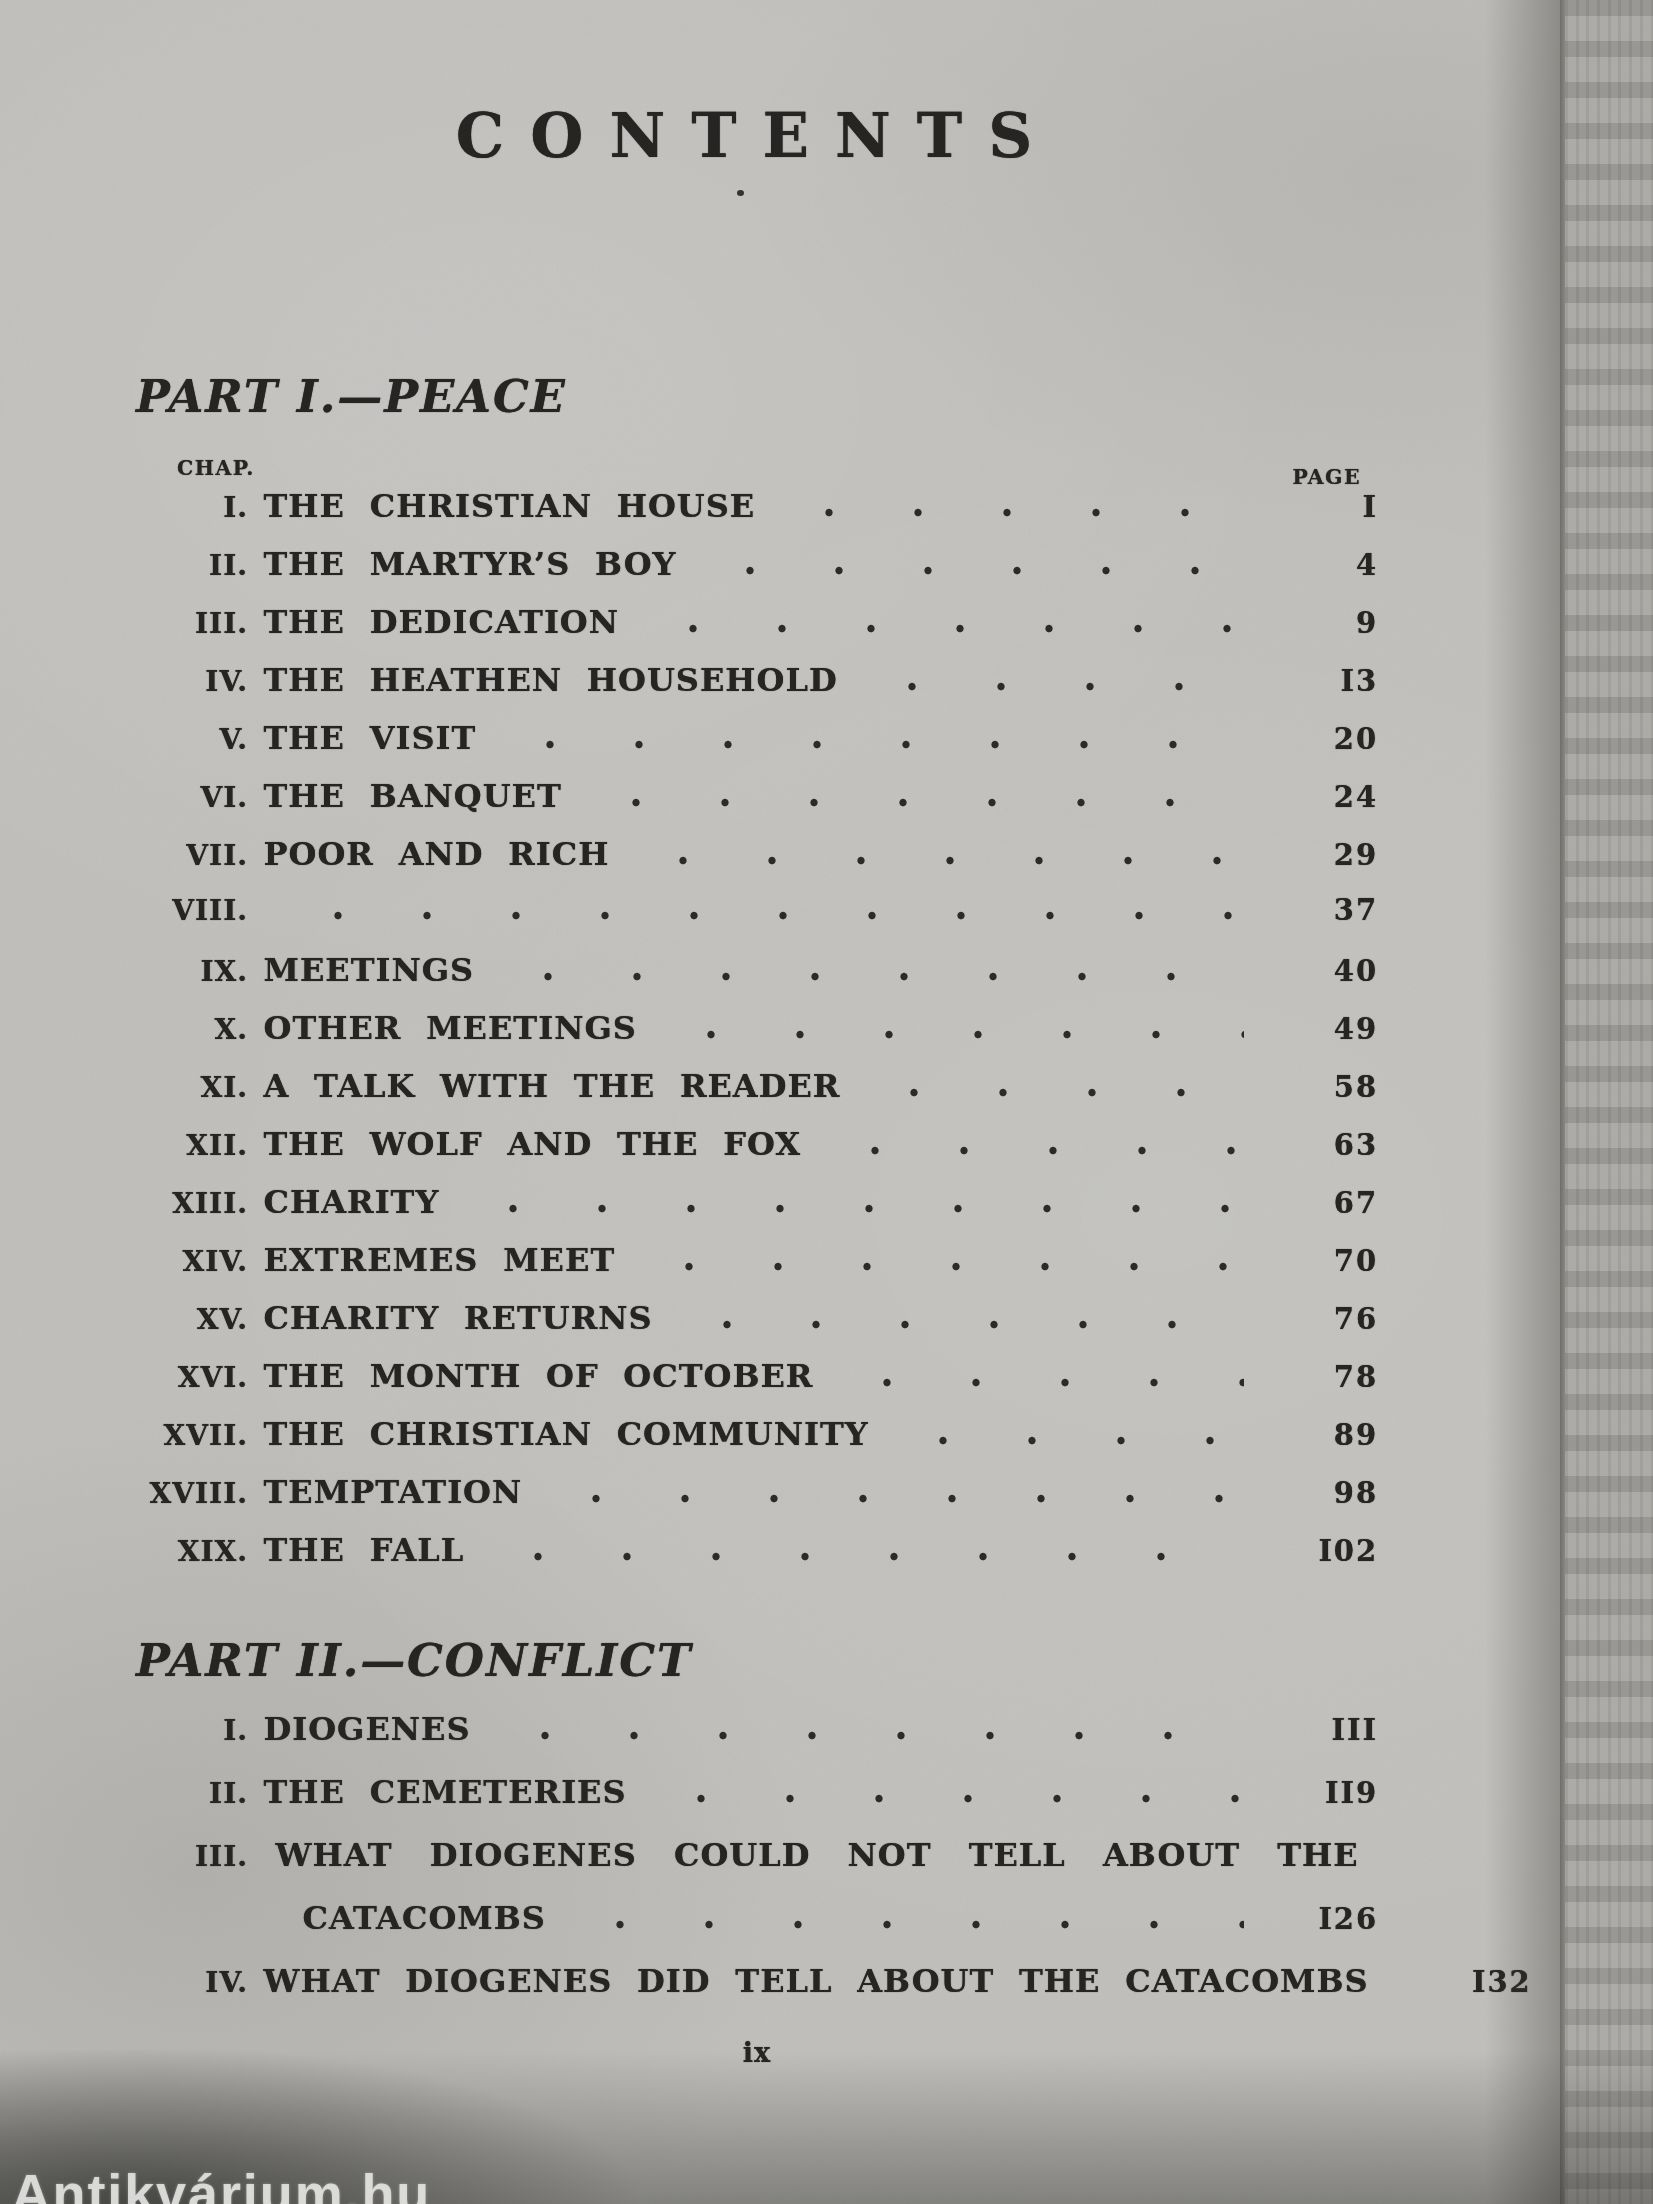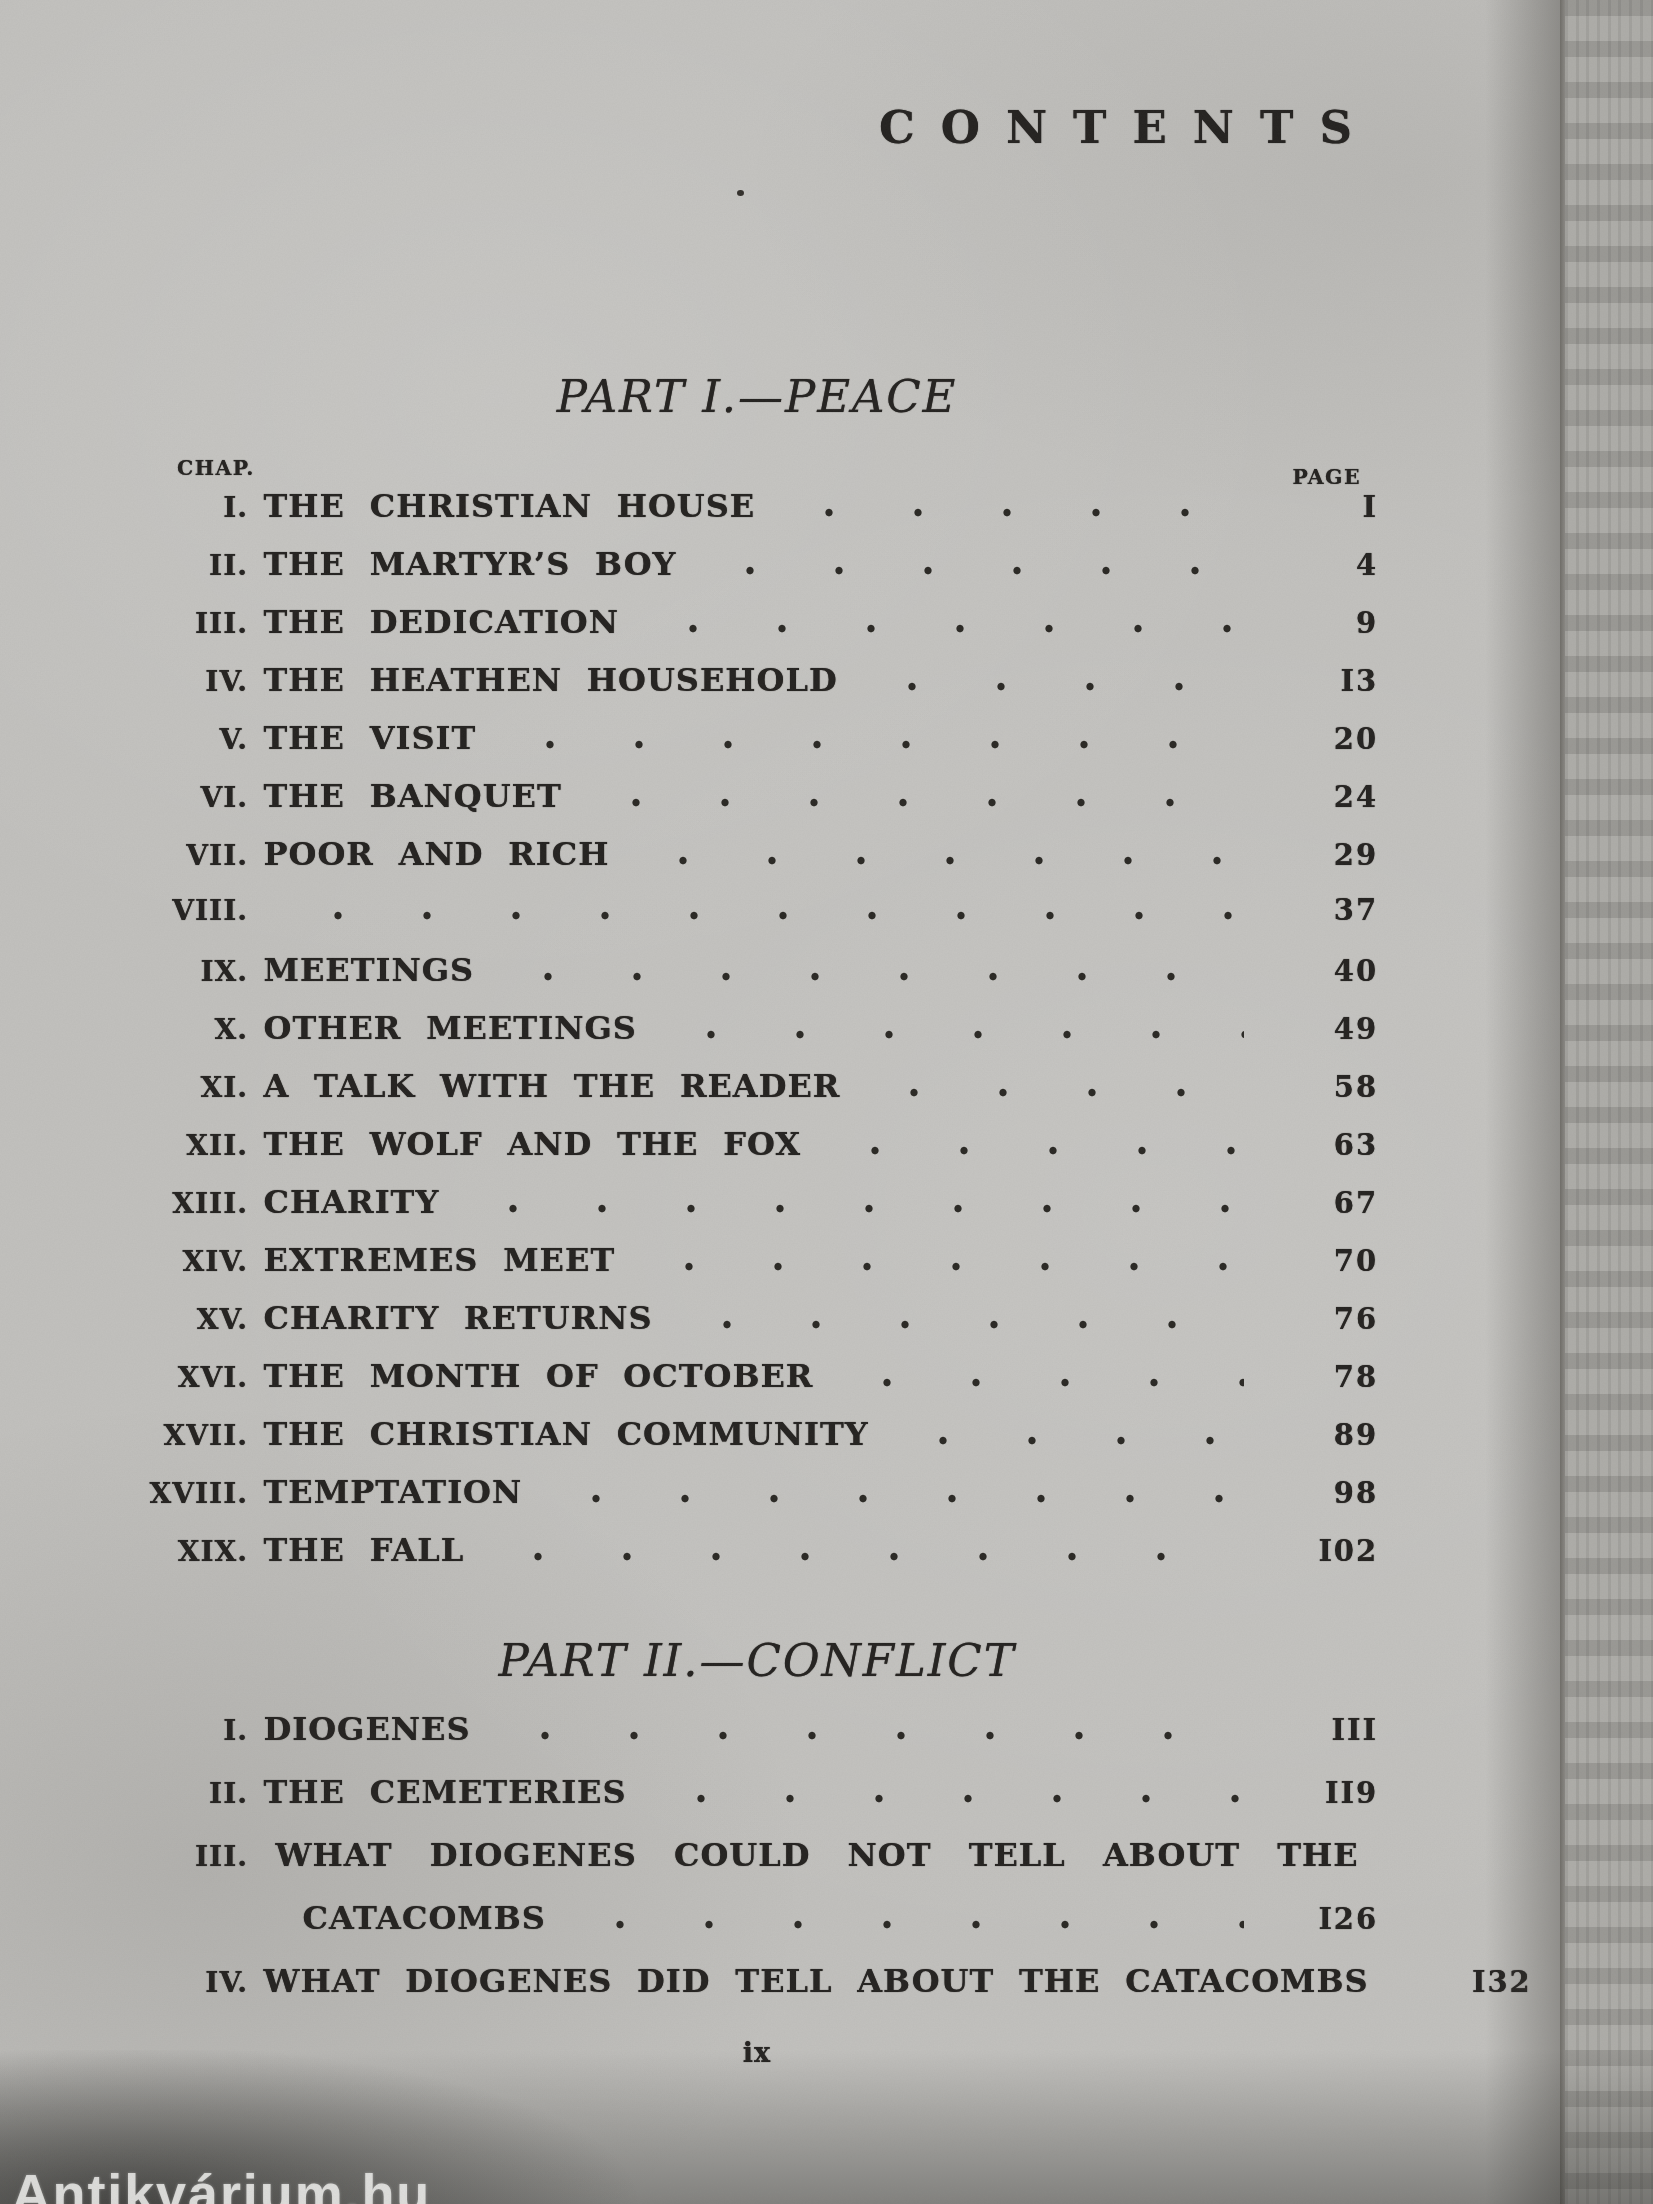--- a/index.html
+++ b/index.html
@@ -45,26 +45,26 @@
     position:absolute;left:11.6px;bottom:-19.4px;
     font-family:"Liberation Sans","DejaVu Sans",sans-serif;
     font-weight:800;font-size:54px;letter-spacing:1.9px;
     color:rgba(232,232,230,.88);
     text-shadow:0 0 2.9px rgba(255,255,255,.35);
   }
   
   .ink{text-shadow:0 0 1px rgba(30,27,23,.85);}
   .contents-title{
     position:absolute;left:136px;width:1242px;top:105px;
-    text-align:right;font-size:45px;font-weight:700;
+    text-align:center;font-size:61px;font-weight:700;
     letter-spacing:26px;line-height:1;
   }
   .part-heading{
-    position:absolute;left:136px;width:1242px;text-align:center;
-    font-style:italic;font-weight:400;font-size:45px;letter-spacing:1.9px;line-height:1;
+    position:absolute;left:136px;width:1242px;
+    font-style:italic;font-weight:700;font-size:45px;letter-spacing:1.9px;line-height:1;
   }
   .part1-heading{top:374px;}
   .part2-heading{top:1638px;}
   .col-head{position:absolute;font-size:20.4px;font-weight:700;letter-spacing:1.5px;}
   .chap-head{left:177px;top:456px;}
   .page-head{left:136px;width:1225px;top:433px;text-align:right;margin-top:32px;}
   .toc{position:absolute;left:136px;width:1242px;}
   .toc1{top:487px;}
   .toc1 .toc-row{height:58px;}
   .toc2{top:1710px;}

